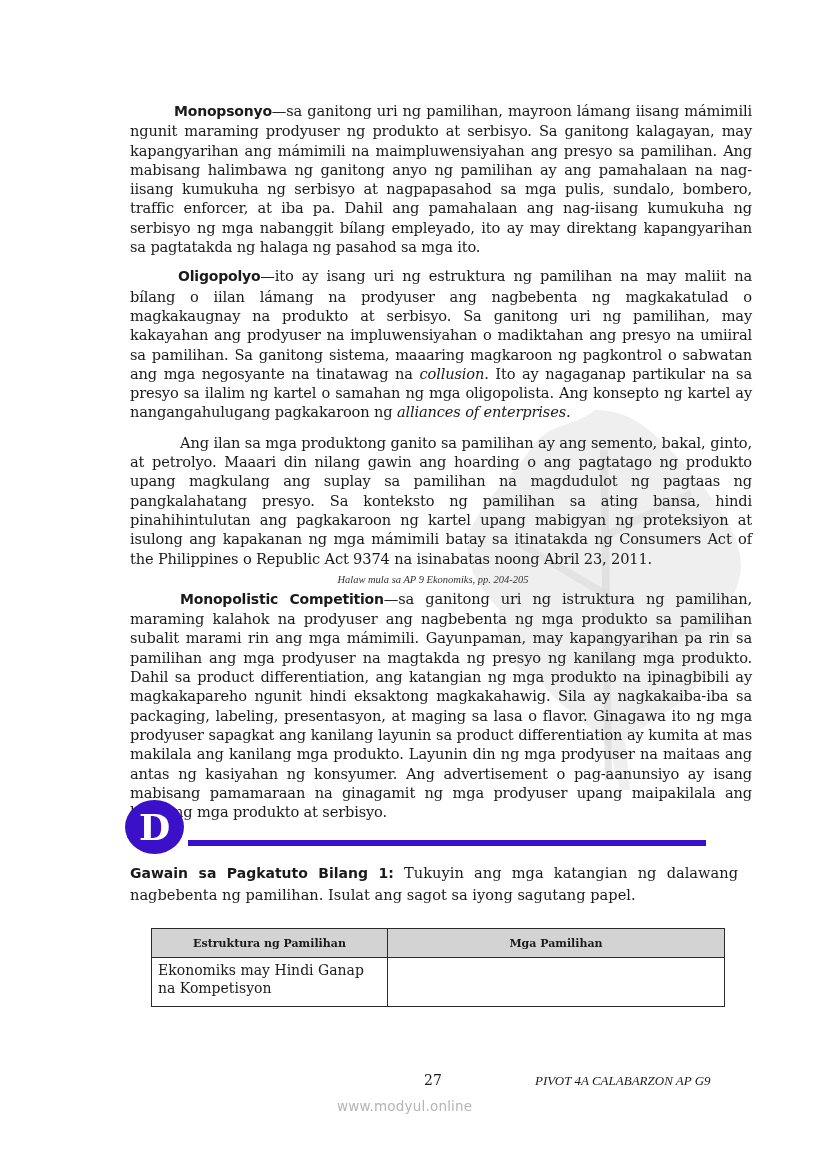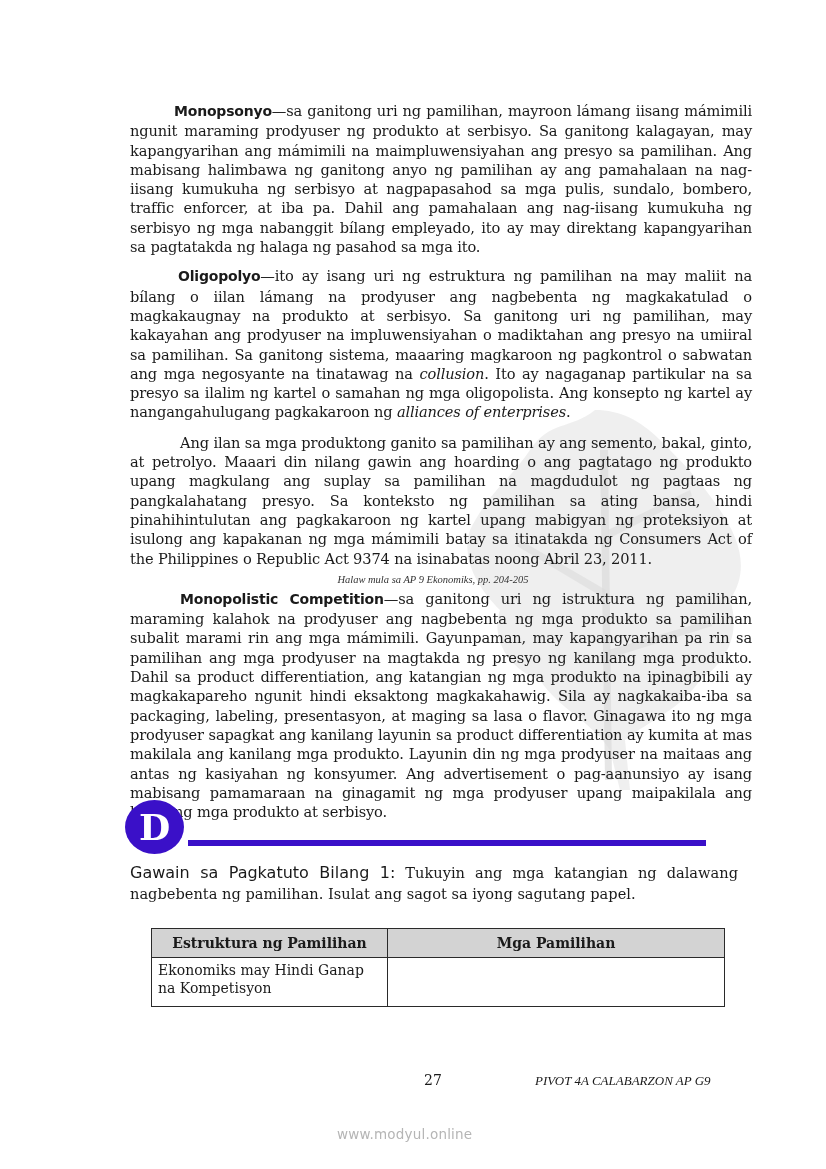--- a/index.html
+++ b/index.html
@@ -103,22 +103,22 @@
       left: 130px;
       top: 862px;
       width: 608px;
       font-size: 14.6px;
       line-height: 21px;
       text-align: justify;
       margin: 0;
     }
     .task b {
       font-family: "DejaVu Sans", "Liberation Sans", sans-serif;
-      font-weight: normal;
-      font-size: 16px;
+      font-weight: bold;
+      font-size: 14px;
     }
     table.tbl {
       position: absolute;
       left: 151px;
       top: 928px;
       width: 574px;
       border-collapse: collapse;
       font-size: 14px;
     }
     table.tbl th, table.tbl td {
@@ -127,21 +127,21 @@
       vertical-align: top;
       text-align: left;
     }
     table.tbl th {
       background: #d3d3d3;
       font-family: "DejaVu Serif", serif;
       font-weight: bold;
       text-align: center;
       height: 22px;
       vertical-align: middle;
-      font-size: 14px;
+      font-size: 11px;
     }
     table.tbl td {
       line-height: 18px;
       height: 42px;
       font-size: 14px;
     }
     table.tbl td.col1 { width: 223px; }
     .footer-page {
       position: absolute;
       left: 424px;
@@ -152,21 +152,21 @@
       position: absolute;
       left: 535px;
       top: 1073px;
       font-size: 13px;
       font-style: italic;
       font-family: "Liberation Serif", serif;
     }
     .site-wm {
       position: absolute;
       left: 337px;
-      top: 1126px;
+      top: 1098px;
       font-family: "DejaVu Sans", sans-serif;
       font-size: 13.5px;
       color: #b5b5b5;
       letter-spacing: 0.2px;
     }
   </style>
 </head>
 <body>
 
 <div class="page">

